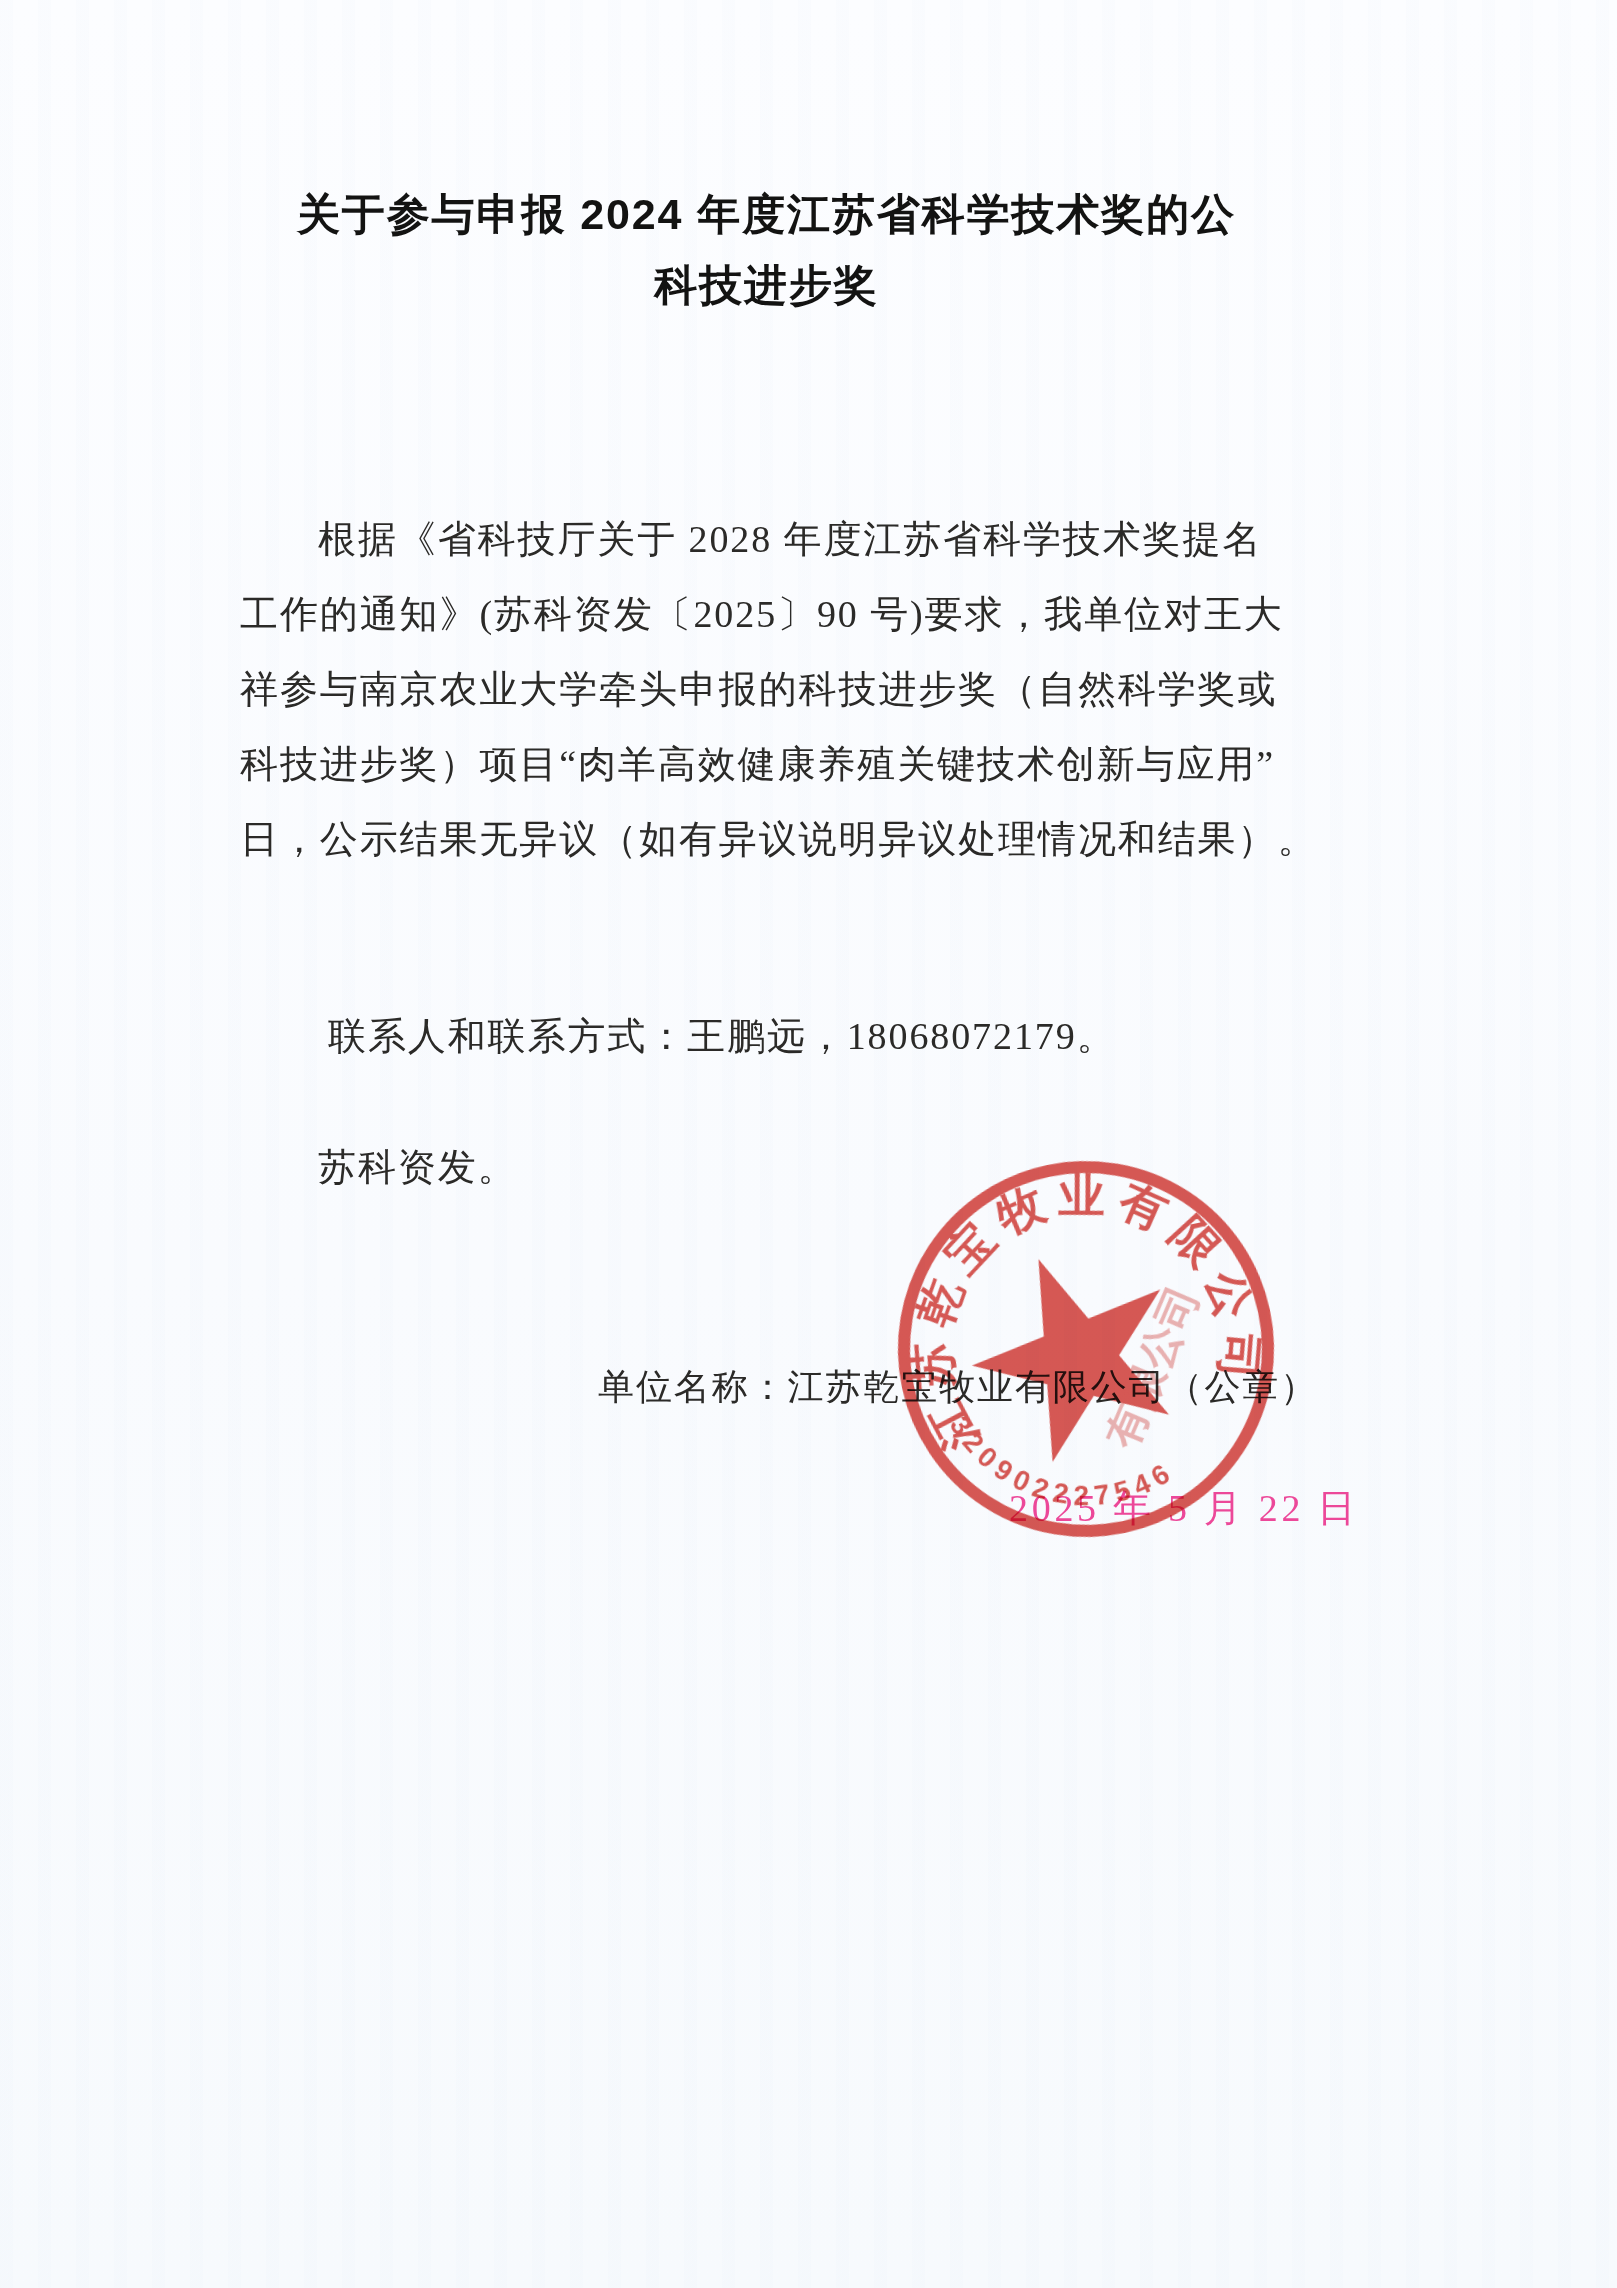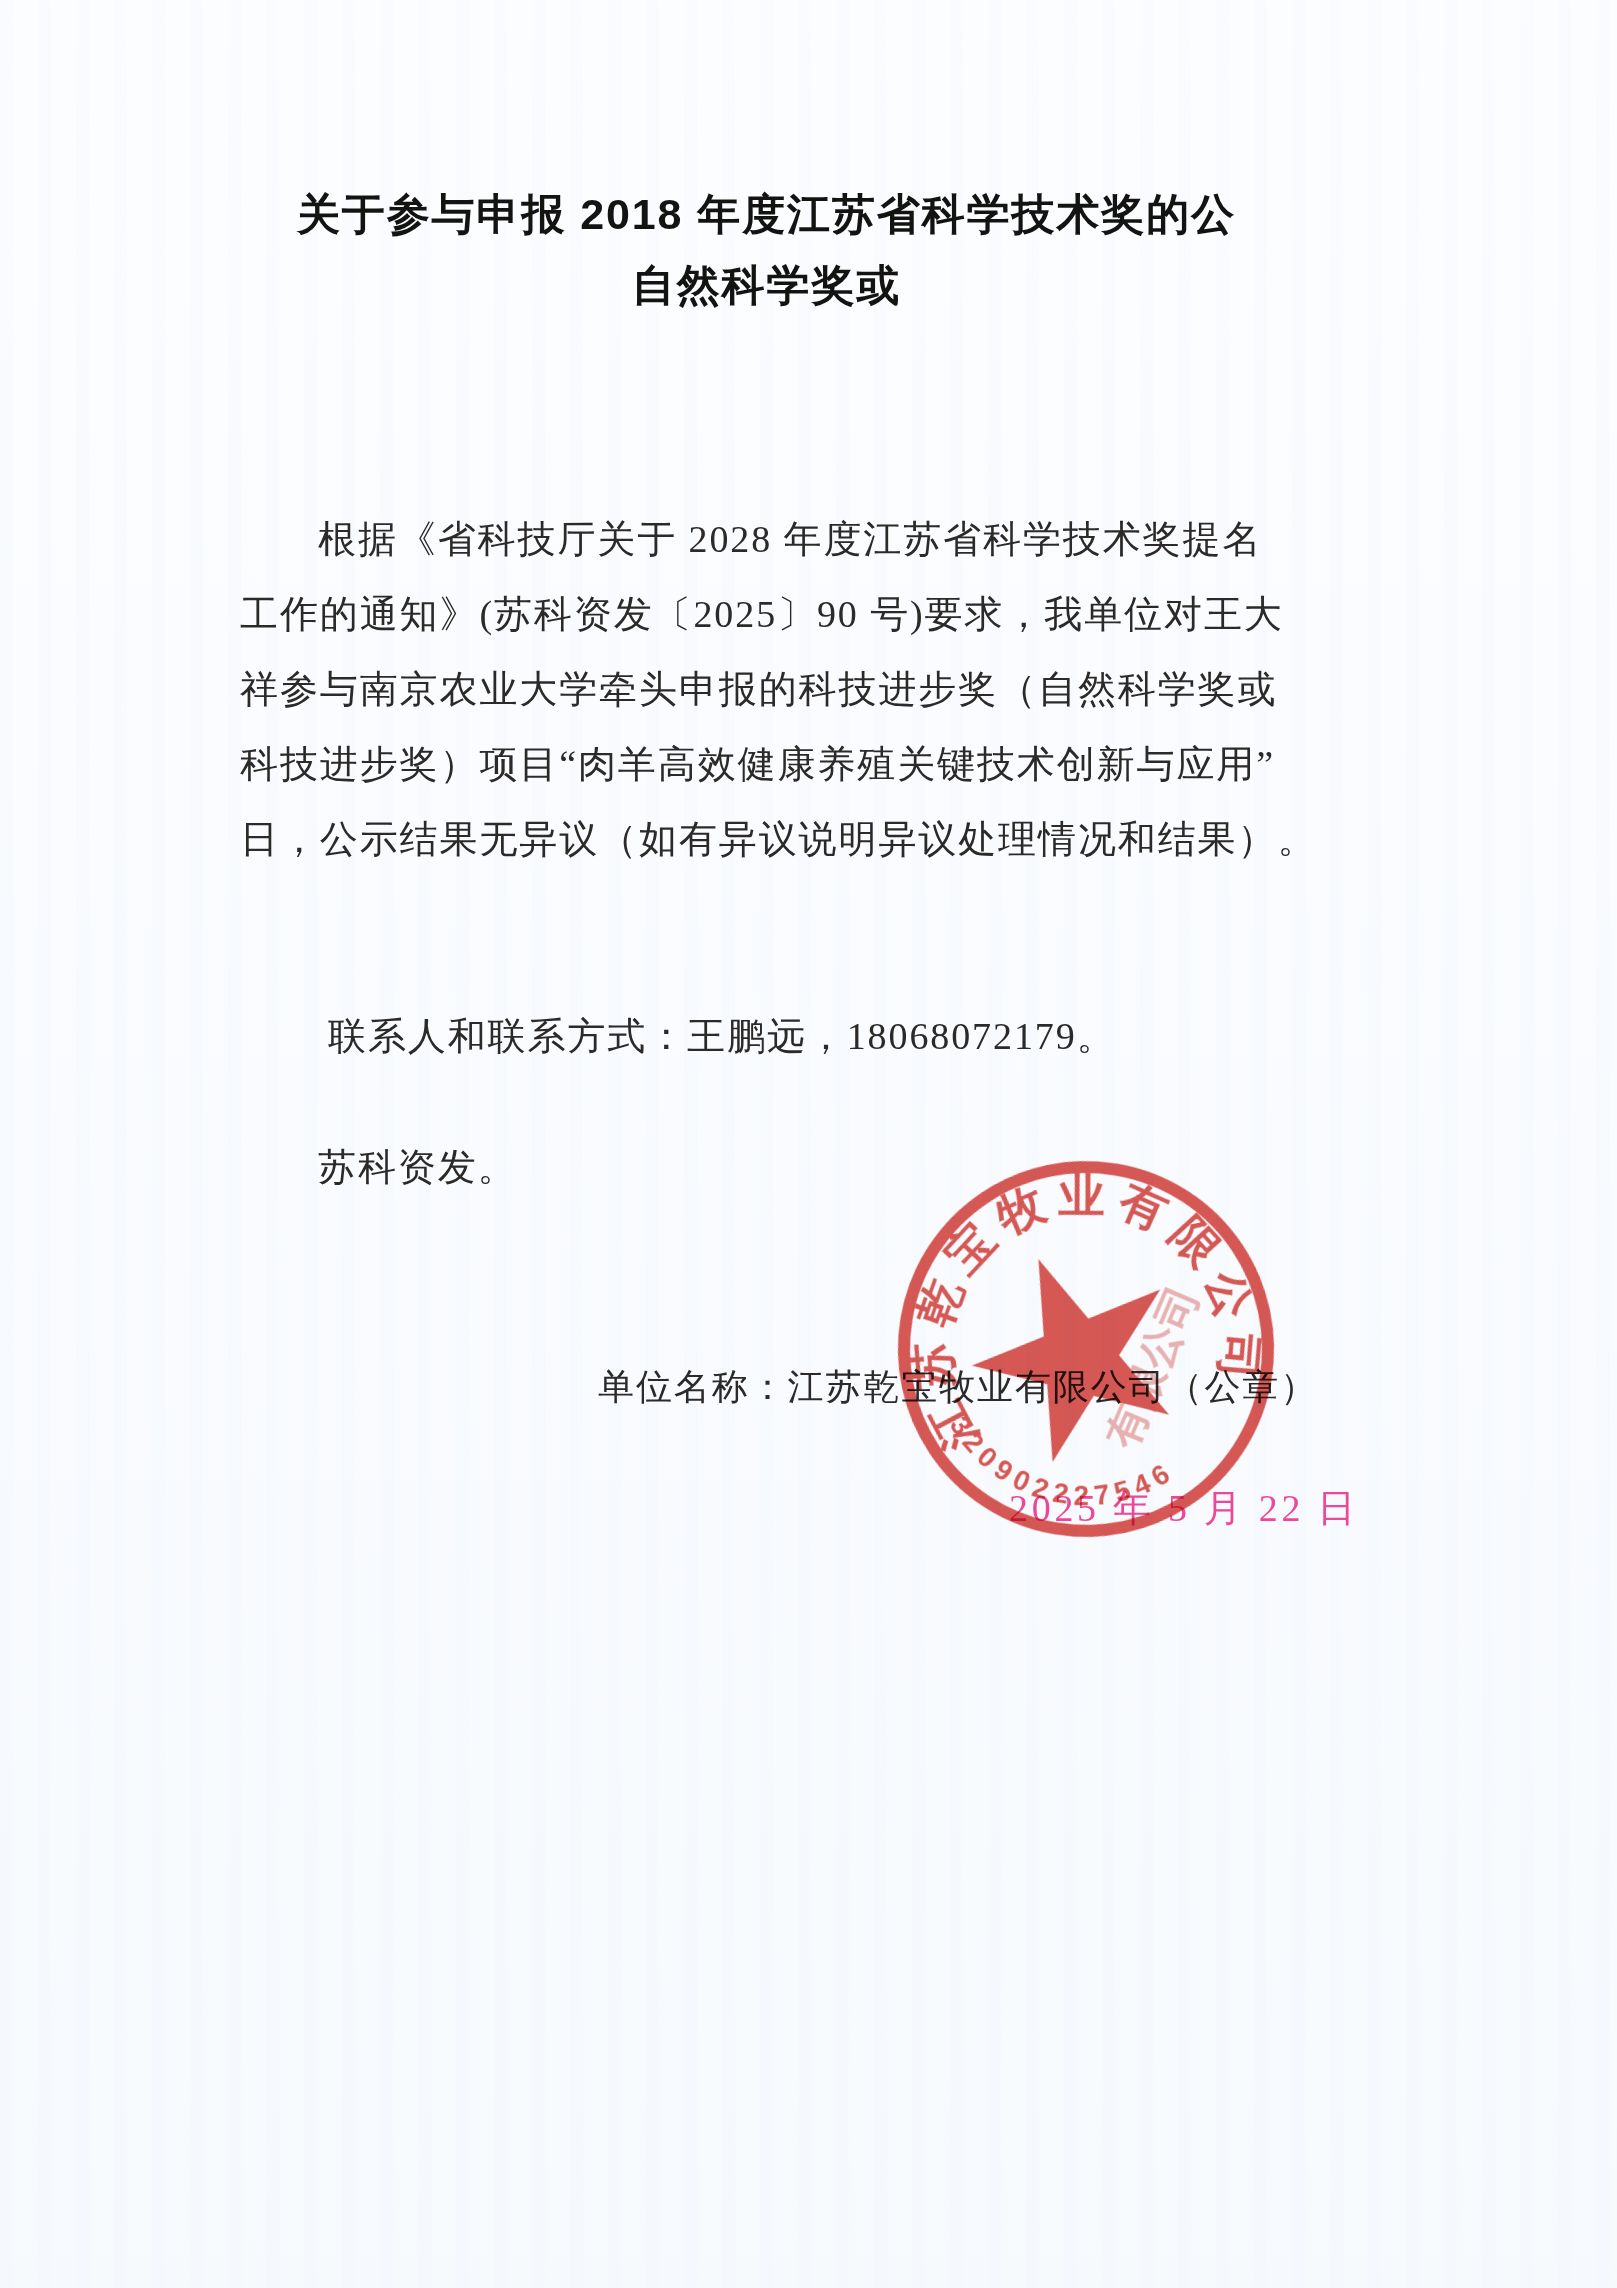--- a/index.html
+++ b/index.html
@@ -35,22 +35,22 @@
   }
   .seal svg{width:100%;height:100%;}
   .seal text{font-family:"Liberation Sans", sans-serif;font-weight:700;}
 </style>
 </head>
 <body>
 
 <div class="sheet">
 
   <div class="title">
-    <div>关于参与申报 2018 年度江苏省科学技术奖的公</div>
-    <div>自然科学奖或</div>
+    <div>关于参与申报 2024 年度江苏省科学技术奖的公</div>
+    <div>科技进步奖</div>
   </div>
 
   <div class="body-block">
     <div class="line indent">根据《省科技厅关于 2028 年度江苏省科学技术奖提名</div>
     <div class="line">工作的通知》(苏科资发〔2025〕90 号)要求，我单位对王大</div>
     <div class="line">祥参与南京农业大学牵头申报的科技进步奖（自然科学奖或</div>
     <div class="line">科技进步奖）项目“肉羊高效健康养殖关键技术创新与应用”</div>
     <div class="line">日，公示结果无异议（如有异议说明异议处理情况和结果）。</div>
   </div>
 

